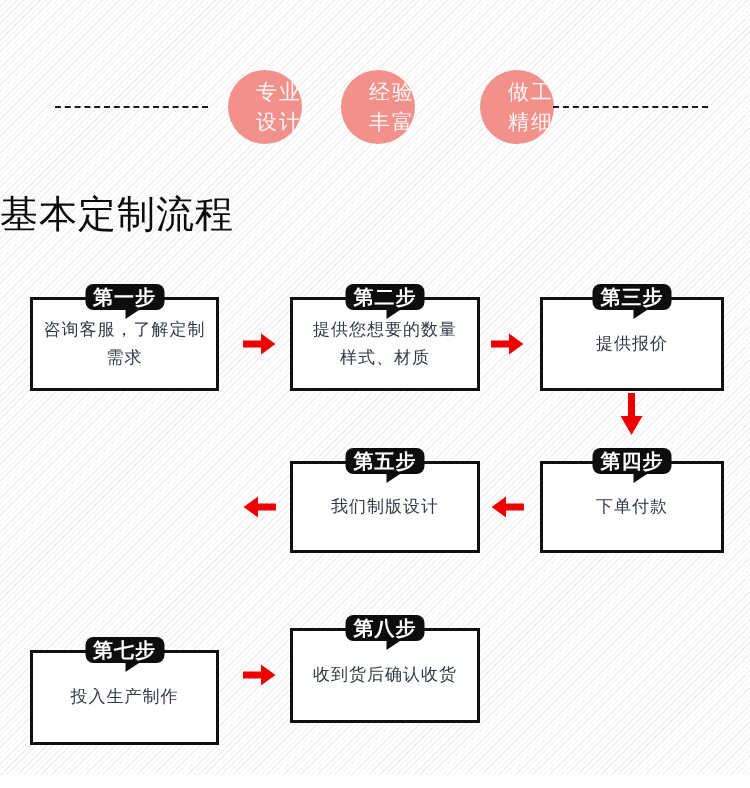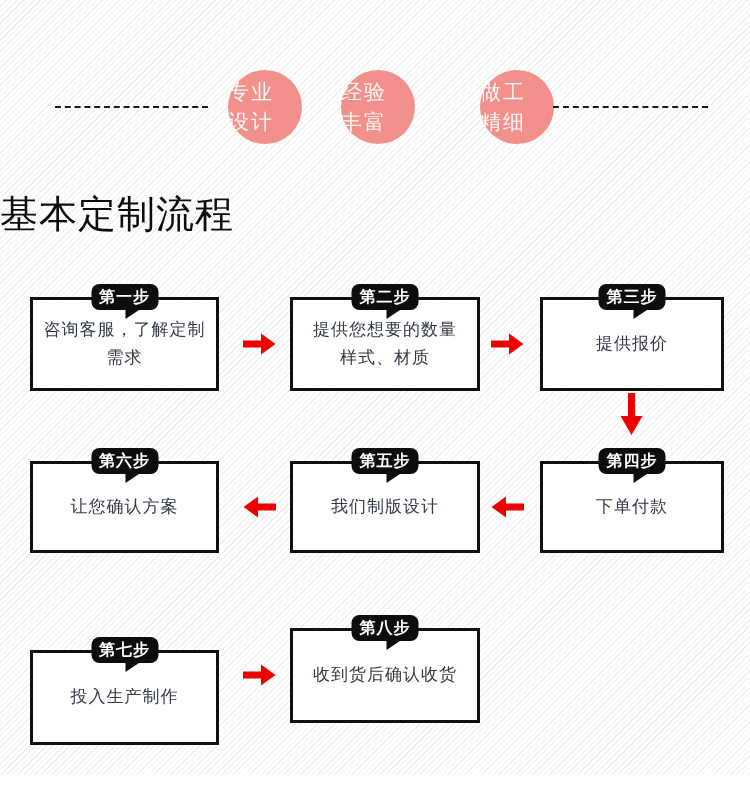--- a/index.html
+++ b/index.html
@@ -23,21 +23,21 @@
     );
   }
   
   .badge {
     position: absolute;
     top: 70px;
     width: 74px; height: 74px;
     border-radius: 50%;
     background: #F2918C;
     color: #FFF6F5;
-    display: flex; align-items: center; justify-content: flex-start;
+    display: flex; align-items: center; justify-content: flex-end;
     text-align: center;
     font-size: 21px;
     line-height: 1.45;
     letter-spacing: 2px;
     white-space: pre-line;
   }
   .badge.b1 { left: 228px; }
   .badge.b2 { left: 341px; }
   .badge.b3 { left: 480px; }
 
@@ -88,21 +88,21 @@
   
   .tag {
     position: absolute;
     top: -16px;
     left: 50%;
     transform: translateX(-50%);
     height: 26px; line-height: 26px;
     padding: 0 8px;
     background: #0d0d0d;
     color: #ffffff;
-    font-size: 16px;
+    font-size: 20px;
     font-weight: bold;
     letter-spacing: 1px;
     border-radius: 8px;
     white-space: nowrap;
     z-index: 2;
   }
   .tag::after {
     content: "";
     position: absolute;
     left: calc(50% + 1px);
@@ -161,24 +161,20 @@
   </div>
 
   <div class="box" id="b4">
     <span class="tag">第四步</span>
     <span class="txt">下单付款</span>
   </div>
   <div class="box" id="b5">
     <span class="tag">第五步</span>
     <span class="txt">我们制版设计</span>
   </div>
-  <div class="box" id="b6">
-    <span class="tag">第六步</span>
-    <span class="txt">让您确认方案</span>
-  </div>
 
   <div class="box" id="b7">
     <span class="tag">第七步</span>
     <span class="txt">投入生产制作</span>
   </div>
   <div class="box" id="b8">
     <span class="tag">第八步</span>
     <span class="txt">收到货后确认收货</span>
   </div>
 

